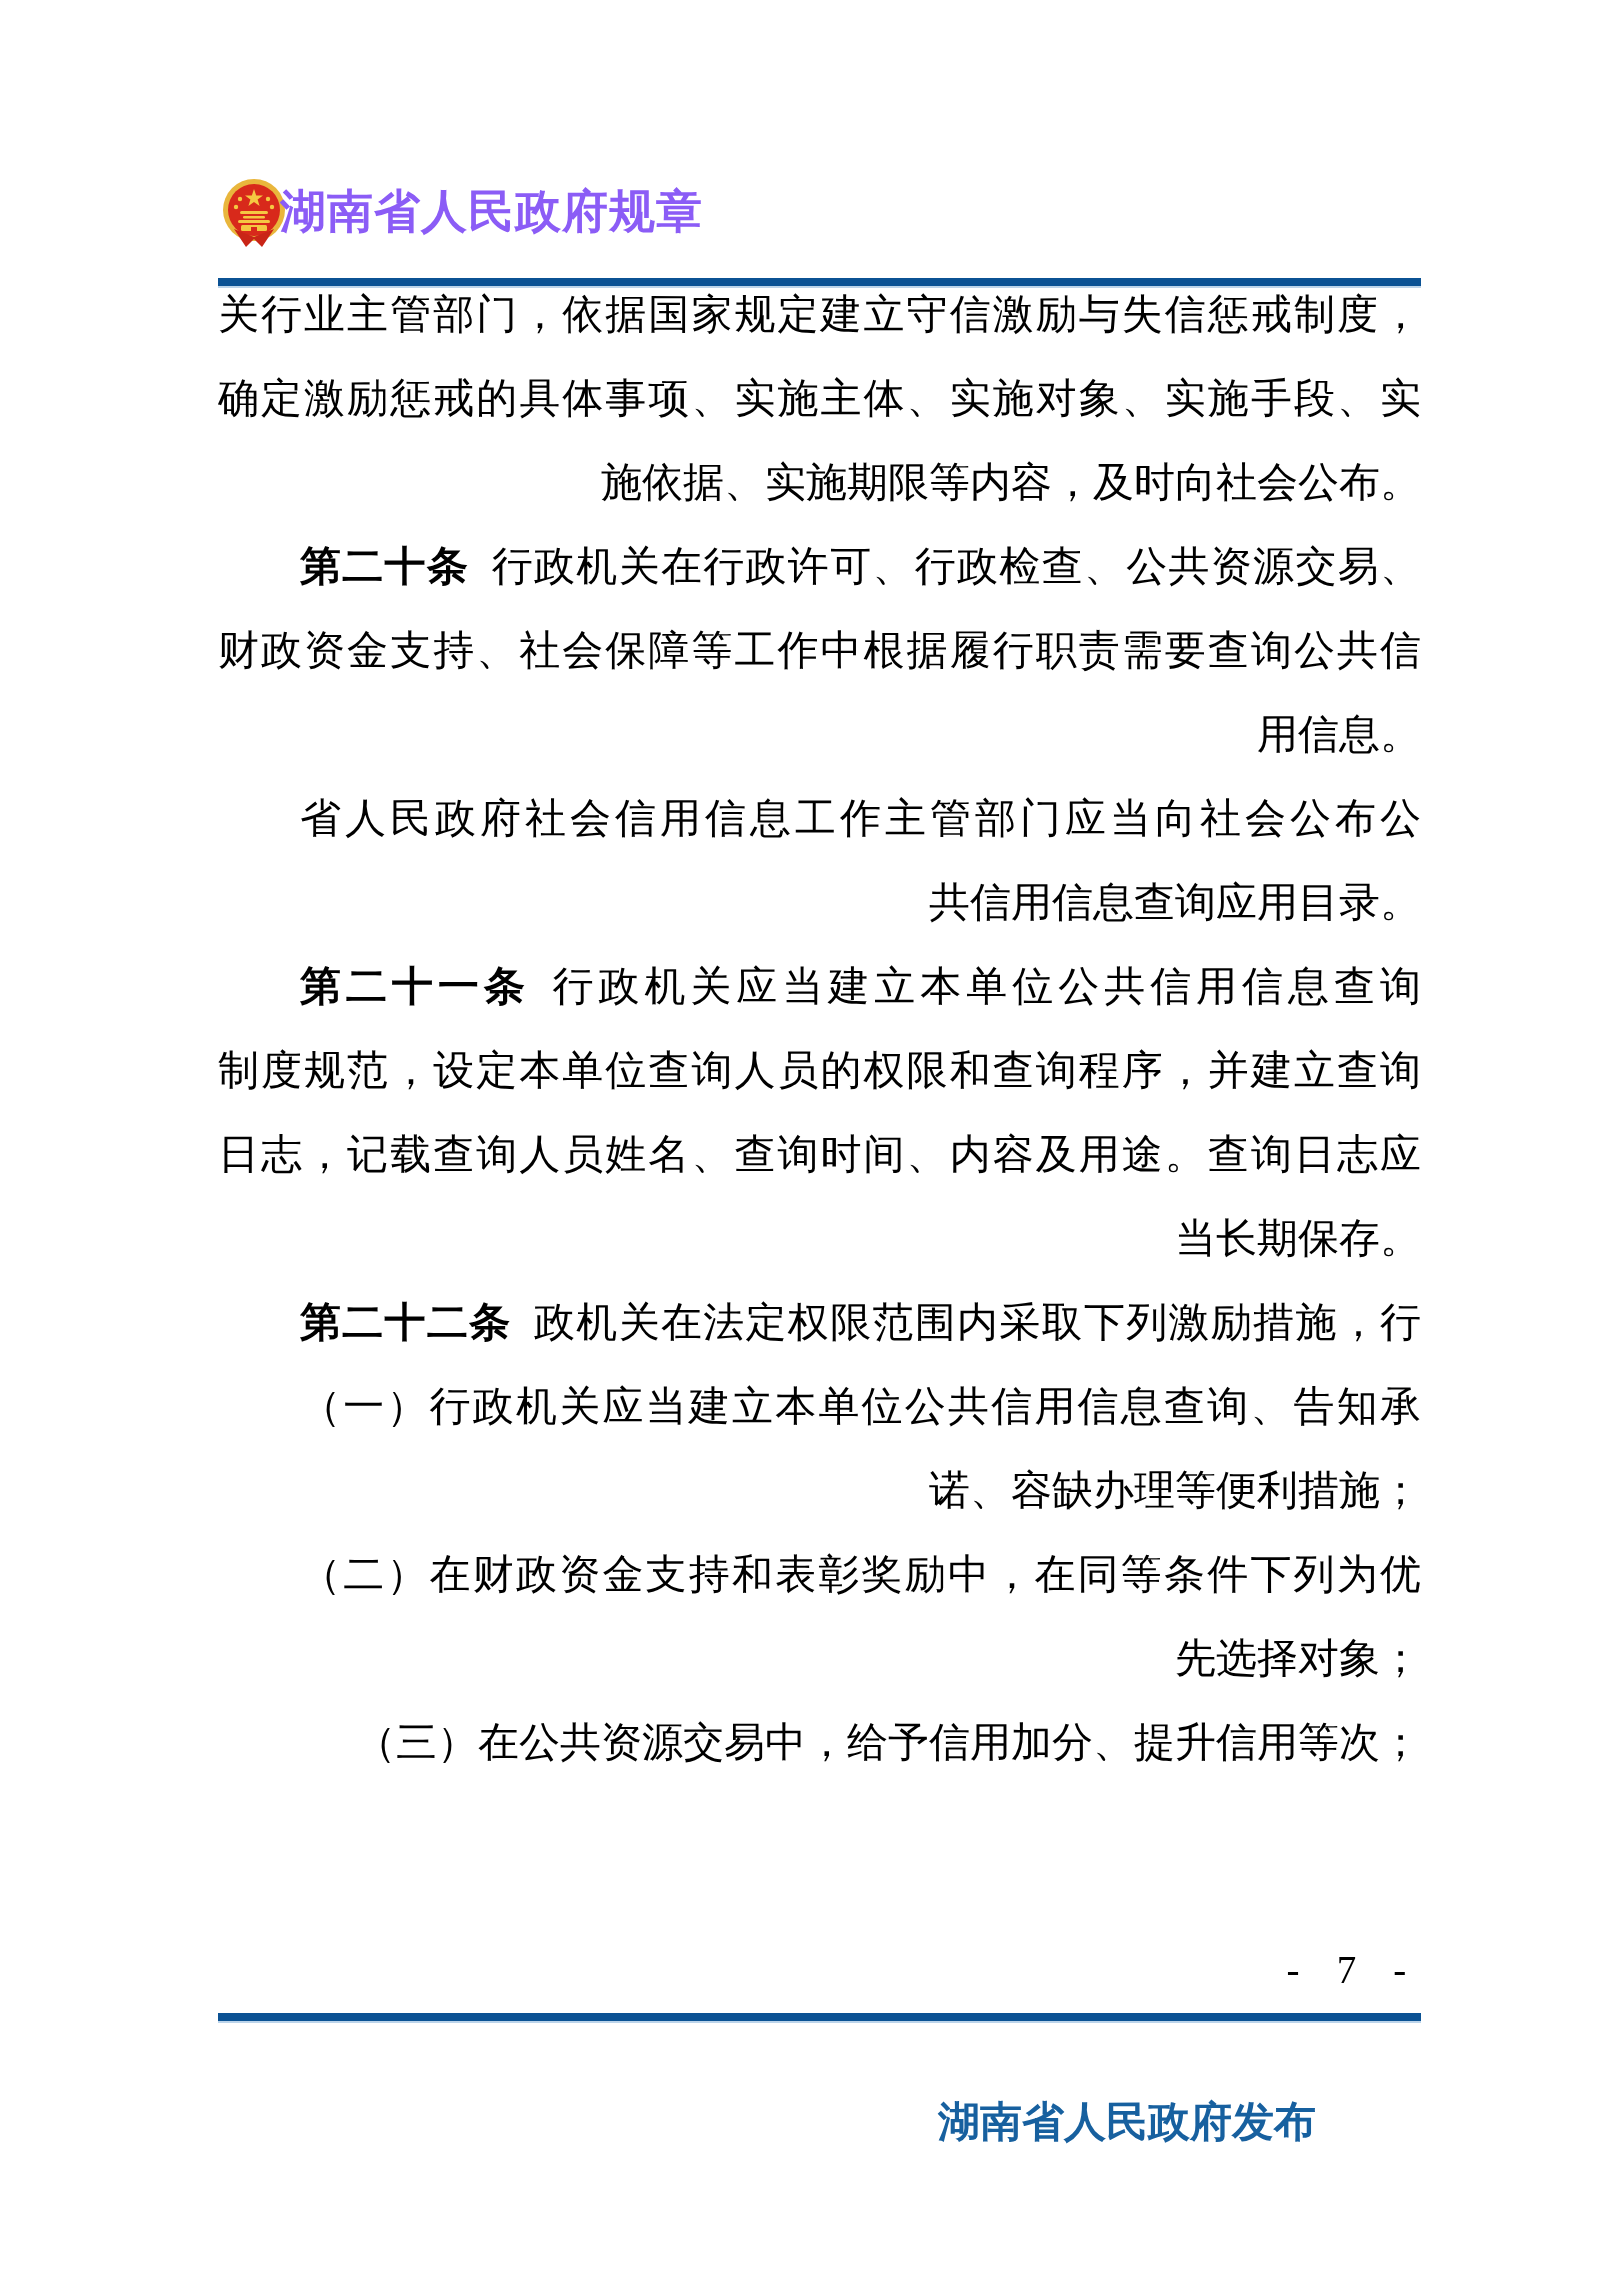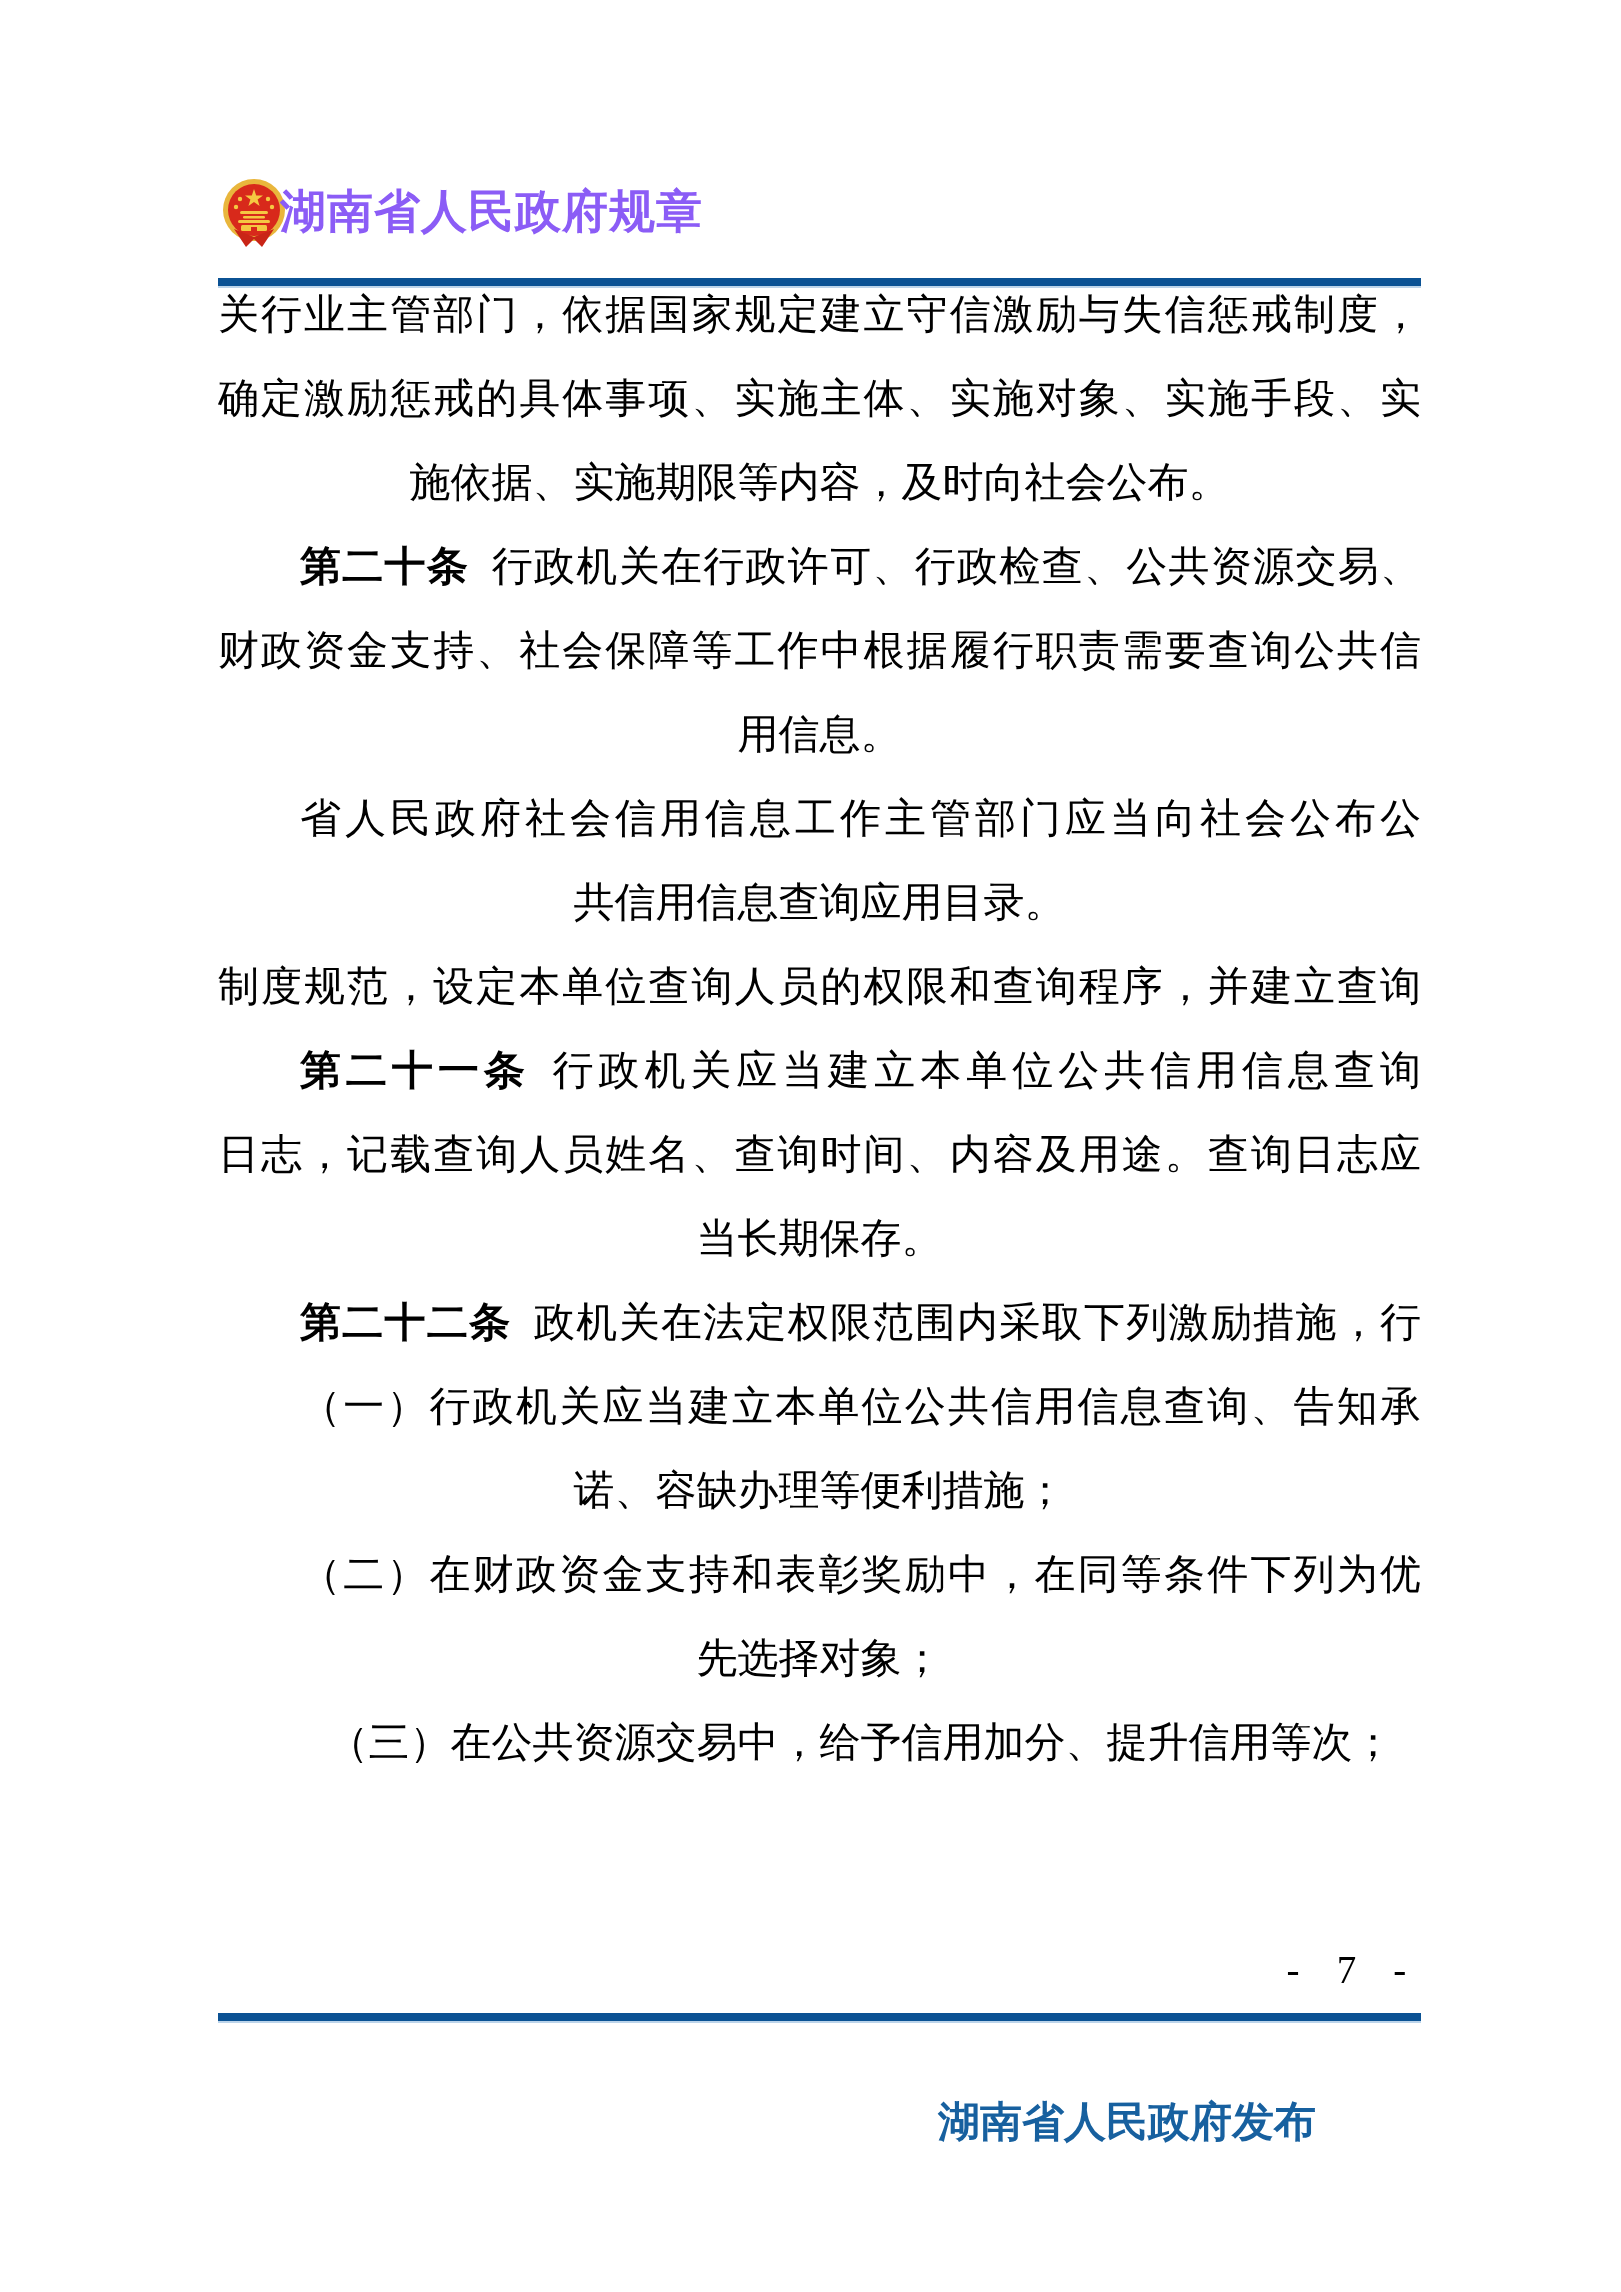--- a/index.html
+++ b/index.html
@@ -56,21 +56,21 @@
     position: absolute;
     left: 218px;
     top: 272px;
     width: 1203px;
   }
   .line {
     font-size: 41px;
     line-height: 84px;
     height: 84px;
     white-space: nowrap;
-    text-align: center;
+    text-align: right;
   }
   .line.fill {
     white-space: normal;
     text-align: justify;
     text-align-last: justify;
   }
   .line.indent { padding-left: 82px; }
   .line.indent.fill { padding-left: 82px; box-sizing: border-box; width: 1203px; }
   .run.bold {
     font-family: "Liberation Sans", "DejaVu Sans", sans-serif;
@@ -133,22 +133,22 @@
 
   <div class="doc-body">
       <div class="line fill"><span class="run">关行业主管部门，依据国家规定建立守信激励与失信惩戒制度，</span></div>
       <div class="line fill"><span class="run">确定激励惩戒的具体事项、实施主体、实施对象、实施手段、实</span></div>
       <div class="line"><span class="run">施依据、实施期限等内容，及时向社会公布。</span></div>
       <div class="line indent fill"><span class="run bold">第二十条</span><span class="run">行政机关在行政许可、行政检查、公共资源交易、</span></div>
       <div class="line fill"><span class="run">财政资金支持、社会保障等工作中根据履行职责需要查询公共信</span></div>
       <div class="line"><span class="run">用信息。</span></div>
       <div class="line indent fill"><span class="run">省人民政府社会信用信息工作主管部门应当向社会公布公</span></div>
       <div class="line"><span class="run">共信用信息查询应用目录。</span></div>
+      <div class="line indent fill"><span class="run bold">第二十一条</span><span class="run">行政机关应当建立本单位公共信用信息查询</span></div>
       <div class="line fill"><span class="run">制度规范，设定本单位查询人员的权限和查询程序，并建立查询</span></div>
-      <div class="line indent fill"><span class="run bold">第二十一条</span><span class="run">行政机关应当建立本单位公共信用信息查询</span></div>
       <div class="line fill"><span class="run">日志，记载查询人员姓名、查询时间、内容及用途。查询日志应</span></div>
       <div class="line"><span class="run">当长期保存。</span></div>
       <div class="line indent fill"><span class="run bold">第二十二条</span><span class="run">政机关在法定权限范围内采取下列激励措施，行</span></div>
       <div class="line indent fill"><span class="run">（一）行政机关应当建立本单位公共信用信息查询、告知承</span></div>
       <div class="line"><span class="run">诺、容缺办理等便利措施；</span></div>
       <div class="line indent fill"><span class="run">（二）在财政资金支持和表彰奖励中，在同等条件下列为优</span></div>
       <div class="line"><span class="run">先选择对象；</span></div>
       <div class="line indent"><span class="run">（三）在公共资源交易中，给予信用加分、提升信用等次；</span></div>
     </div>
 

